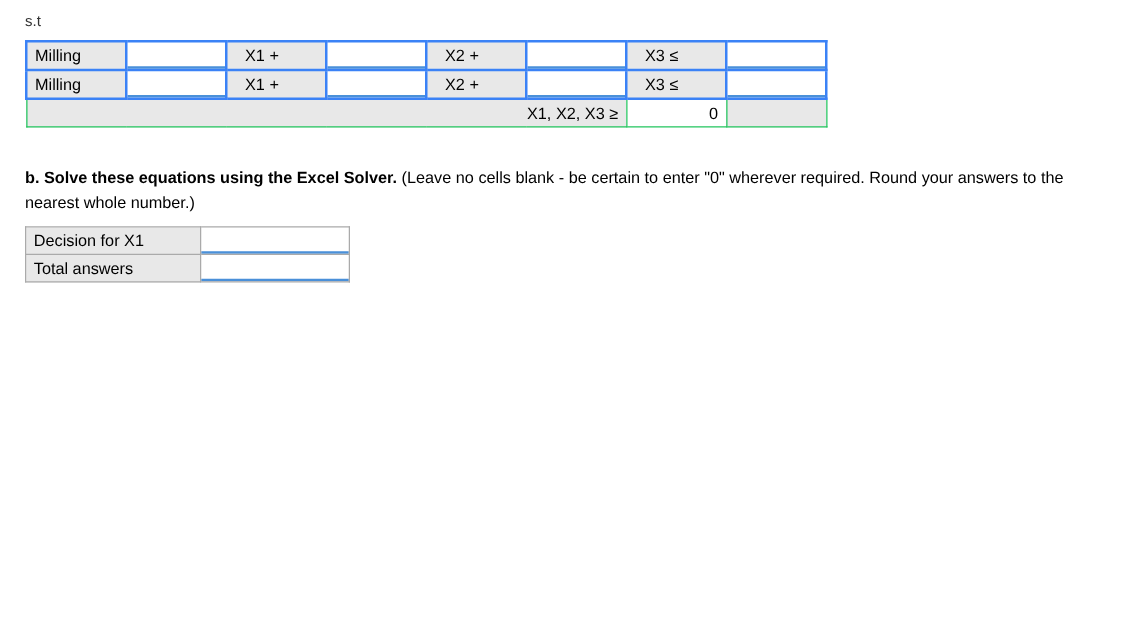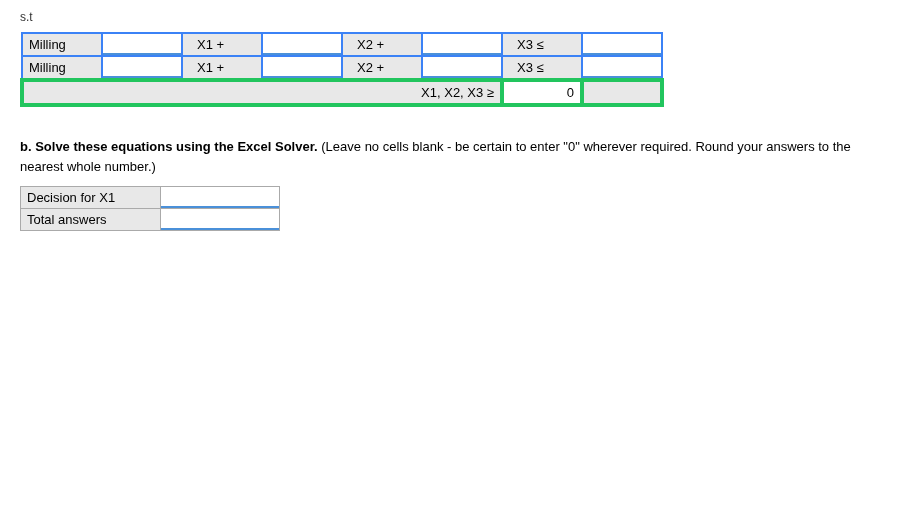--- a/index.html
+++ b/index.html
@@ -59,21 +59,21 @@
       height: 100%;
       border: none;
       border-bottom: 2px solid #4a90d9;
       outline: none;
       padding: 2px 4px;
       font-size: 13px;
       background: transparent;
     }
 
     .non-negativity-row td {
-      border: 4px solid #22c55e;
+      border: 1px solid #22c55e;
       padding: 3px 6px;
       height: 22px;
       background: #e8e8e8;
       text-align: right;
       margin-left: 19px;
     }
 
     .non-negativity-row td.nn-value {
       background: #fff;
       text-align: right;

